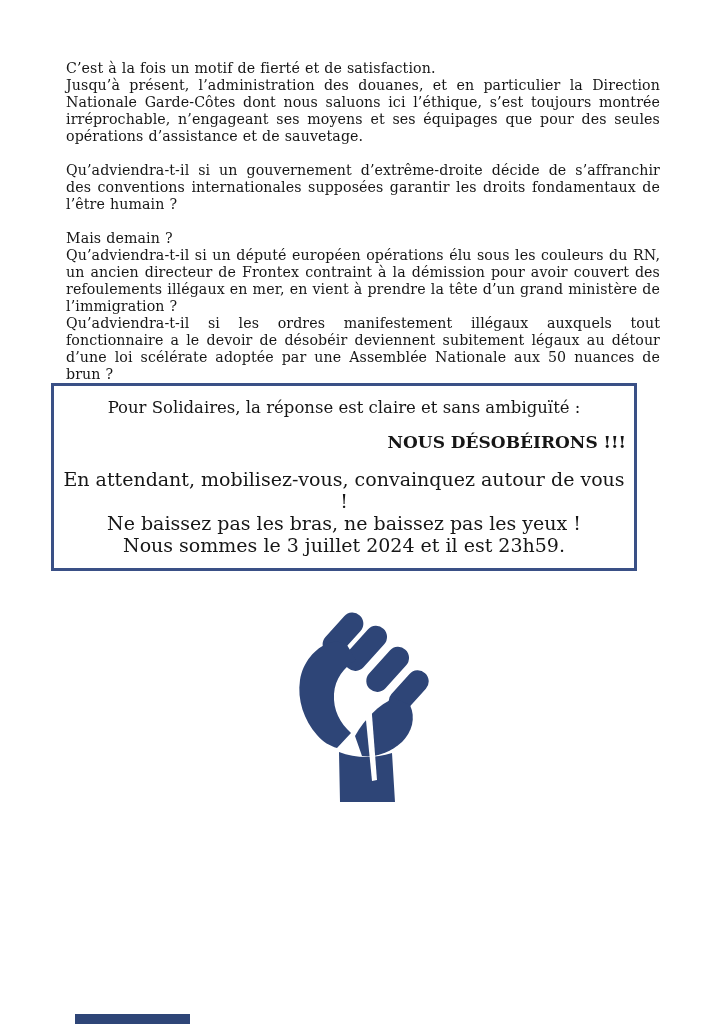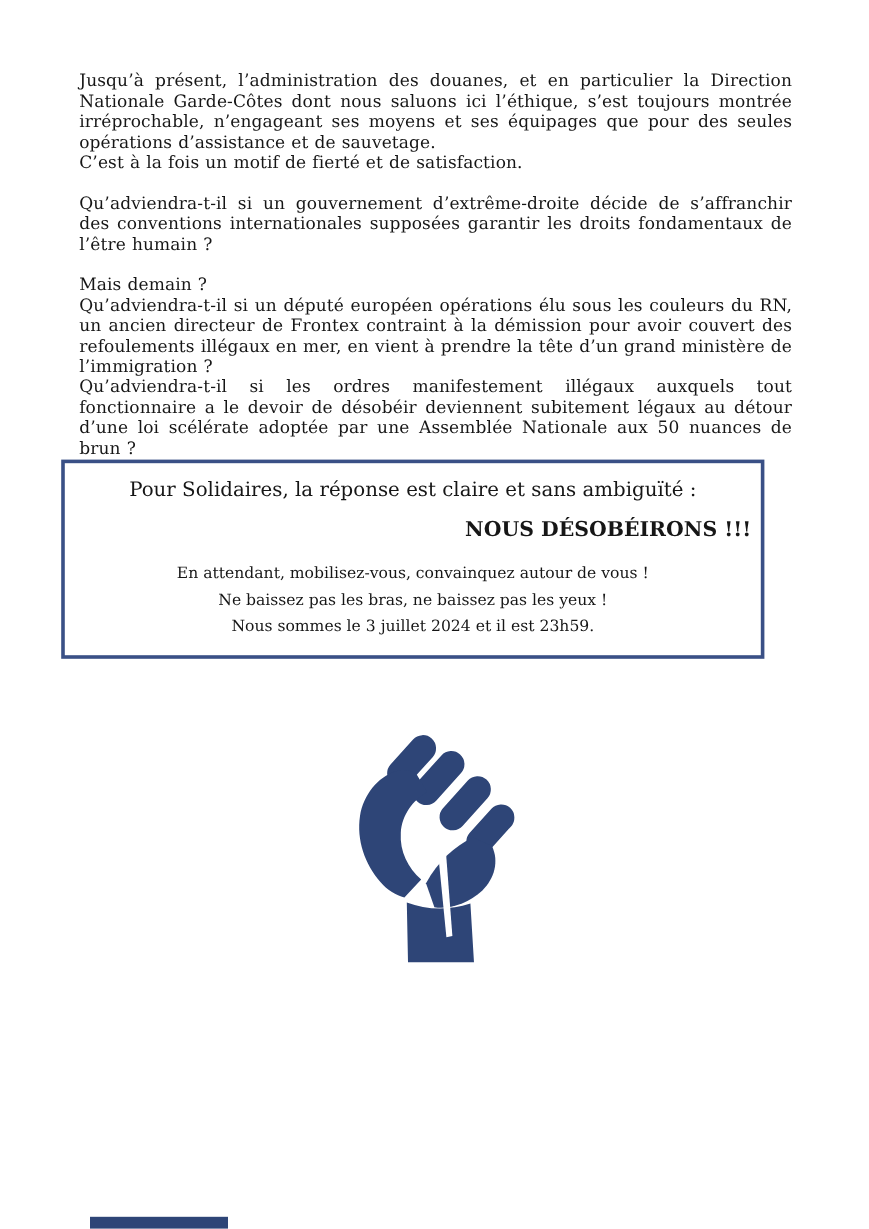--- a/index.html
+++ b/index.html
@@ -50,21 +50,21 @@
     text-align:center;
   }
   .callout .slogan{
     font-size:17px;
     font-weight:bold;
     line-height:22px;
     margin:0 0 15px 0;
     text-align:right;
   }
   .callout .cline{
-    font-size:13px;
+    font-size:19px;
     line-height:22px;
     margin:0;
     text-align:center;
   }
   .fist{
     position:absolute;
     left:295px;
     top:606px;
     width:134px;
     height:196px;
@@ -78,22 +78,22 @@
     top:1014px;
     width:115px;
     height:10px;
     background:var(--navy);
   }
 </style>
 </head>
 <body>
 
 <div class="text-block">
+  <p>C’est à la fois un motif de fierté et de satisfaction.</p>
   <p>Jusqu’à présent, l’administration des douanes, et en particulier la Direction Nationale Garde-Côtes dont nous saluons ici l’éthique, s’est toujours montrée irréprochable, n’engageant ses moyens et ses équipages que pour des seules opérations d’assistance et de sauvetage.</p>
-  <p>C’est à la fois un motif de fierté et de satisfaction.</p>
   <p class="gap-before">Qu’adviendra-t-il si un gouvernement d’extrême-droite décide de s’affranchir des conventions internationales supposées garantir les droits fondamentaux de l’être humain ?</p>
   <p class="gap-before">Mais demain ?</p>
   <p>Qu’adviendra-t-il si un député européen opérations élu sous les couleurs du RN, un ancien directeur de Frontex contraint à la démission pour avoir couvert des refoulements illégaux en mer, en vient à prendre la tête d’un grand ministère de l’immigration ?</p>
   <p>Qu’adviendra-t-il si les ordres manifestement illégaux auxquels tout fonctionnaire a le devoir de désobéir deviennent subitement légaux au détour d’une loi scélérate adoptée par une Assemblée Nationale aux 50 nuances de brun ?</p>
 </div>
 
 <div class="callout">
   <p class="intro-line">Pour Solidaires, la réponse est claire et sans ambiguïté :</p>
   <p class="slogan">NOUS DÉSOBÉIRONS !!!</p>
   <p class="cline">En attendant, mobilisez-vous, convainquez autour de vous !</p>

